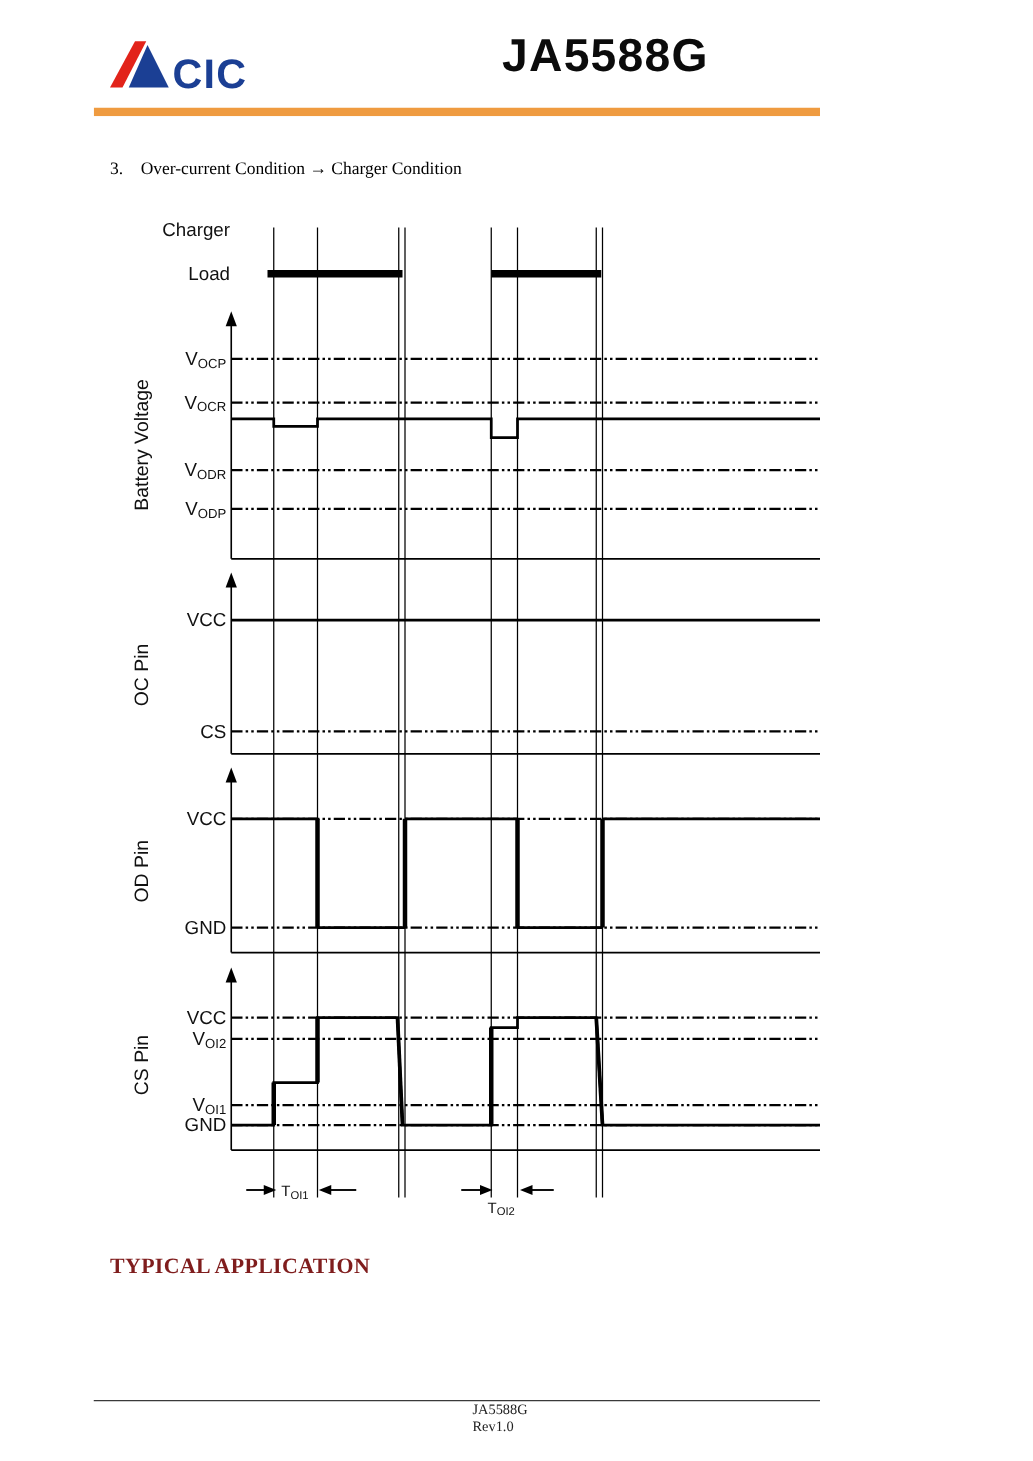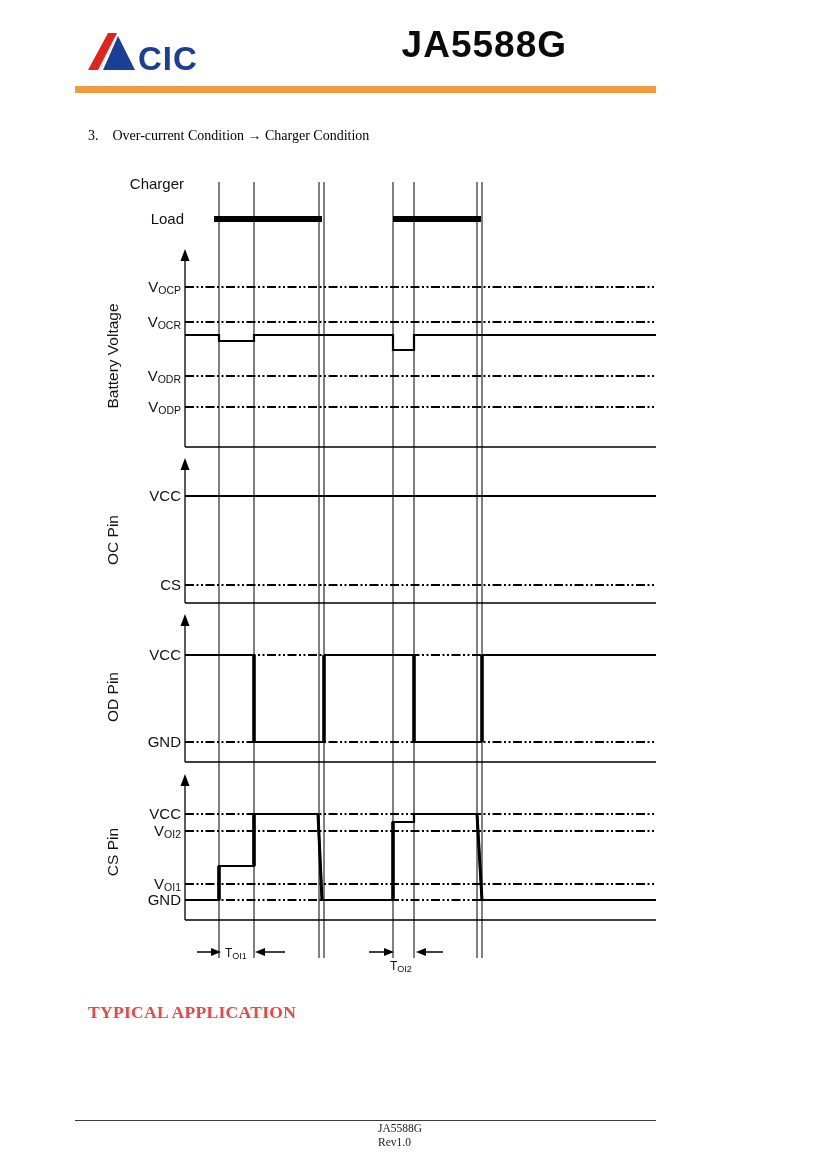--- a/index.html
+++ b/index.html
@@ -28,21 +28,21 @@
   .axis{stroke:#000;stroke-width:1.3;}
   .trace{stroke:#000;stroke-width:2.2;fill:none;}
   .edge{stroke:#000;stroke-width:3.6;}
   .loadbar{stroke:#000;stroke-width:6;}
   .base{stroke:#000;stroke-width:1.4;}
   .toi{stroke:#000;stroke-width:1.5;}
   .ah{fill:#000;}
 
   
   .typ-head{position:absolute;left:88px;top:1002px;font-family:"Liberation Serif",serif;
-            font-weight:bold;font-size:17.5px;letter-spacing:.3px;color:#ef4444;}
+            font-weight:bold;font-size:17.5px;letter-spacing:.3px;color:#7f1d1d;}
 
   
   .footer-line{position:absolute;left:75px;top:1120px;width:670px;height:1px;background:#3a3a3a;}
   .footer-text{position:absolute;left:378px;top:1122px;font-family:"Liberation Serif",serif;
                font-size:11.5px;line-height:13.5px;color:#222;}
 </style>
 </head>
 <body>
 
 <div class="page">

